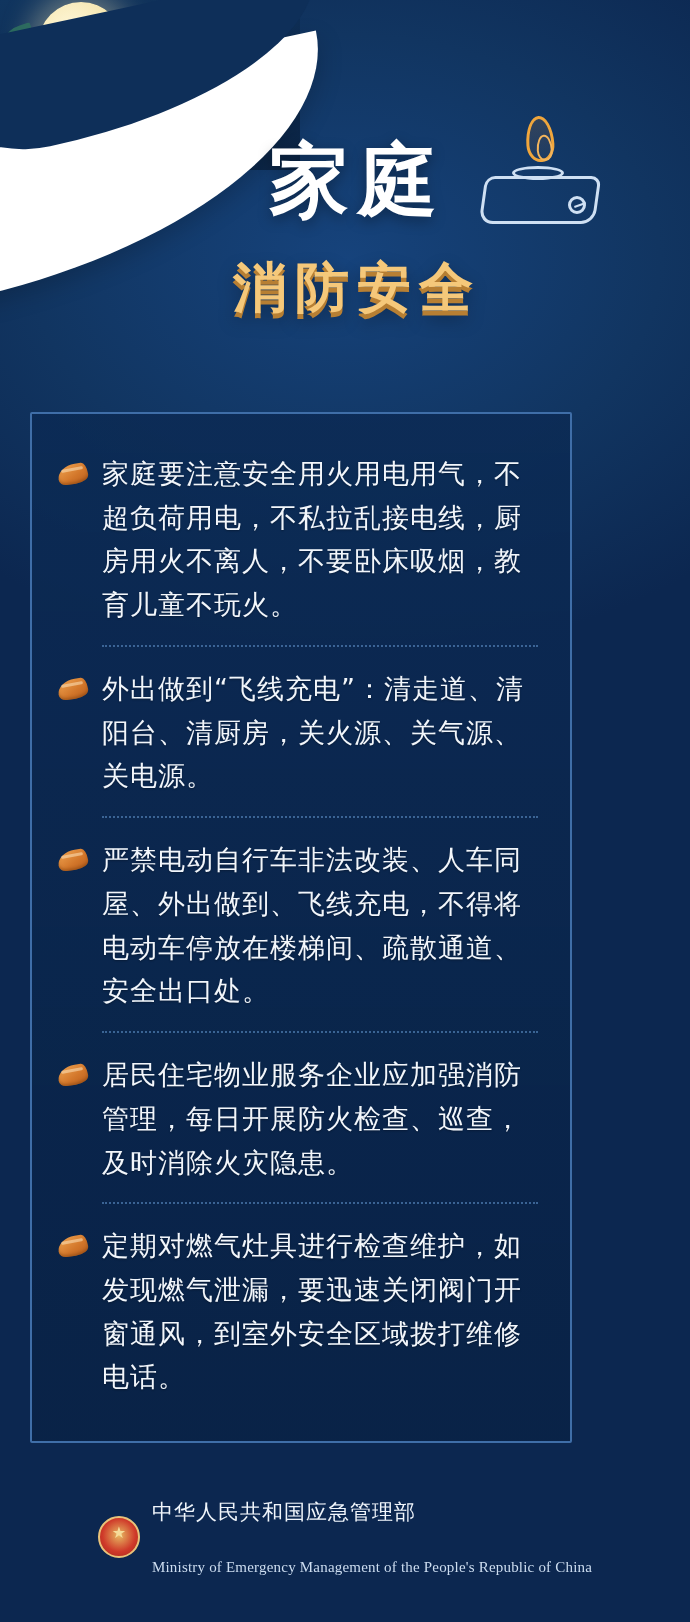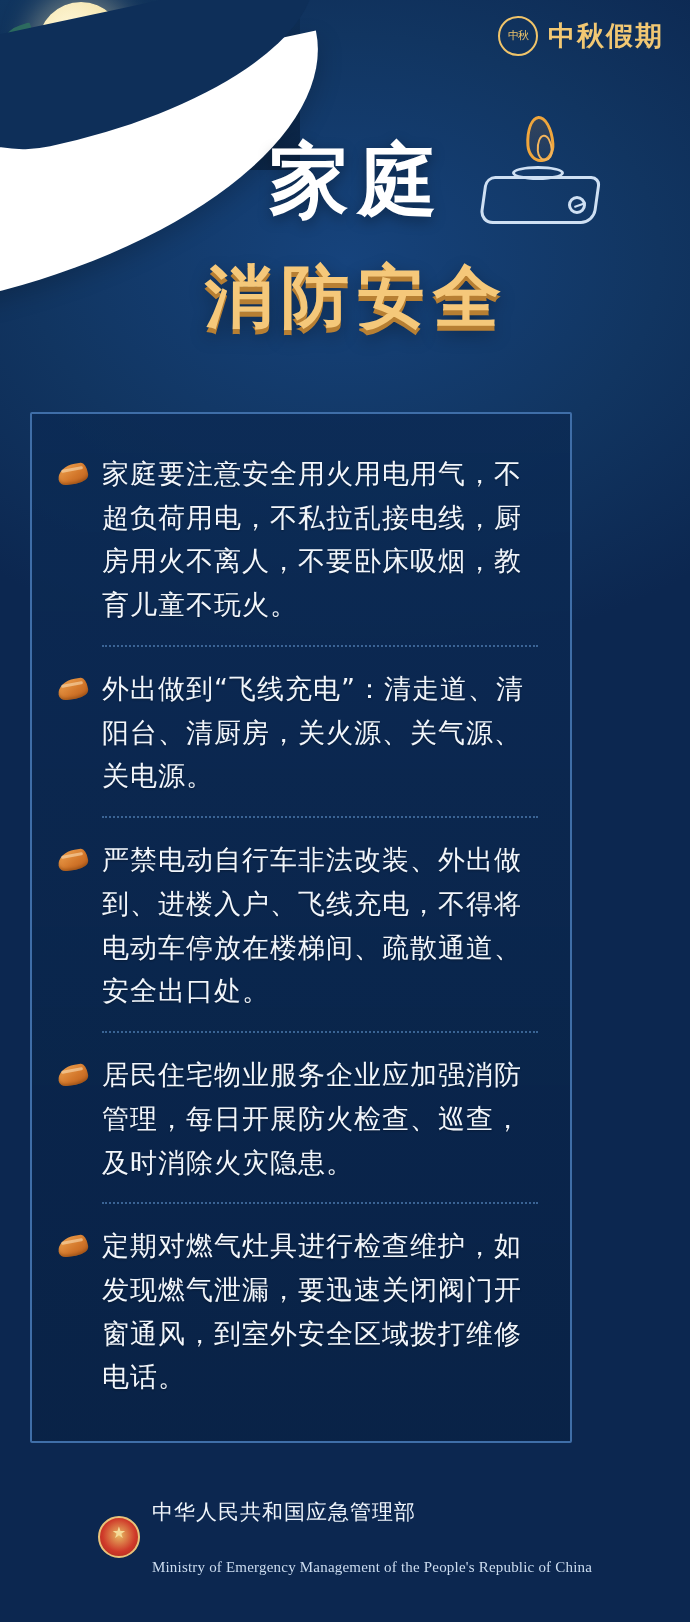--- a/index.html
+++ b/index.html
@@ -152,21 +152,21 @@
     font-size: 80px;
     font-weight: bold;
     letter-spacing: 8px;
     text-shadow: 0 4px 14px rgba(0,0,0,.35);
     font-family: "DejaVu Sans", sans-serif;
   }
   .title-line2 {
     display: block;
     margin-top: 16px;
     color: #f5c87a;
-    font-size: 68px;
+    font-size: 54px;
     font-weight: bold;
     letter-spacing: 8px;
     text-shadow: 0 5px 0 #b77f33, 0 8px 18px rgba(0,0,0,.4);
     font-family: "DejaVu Sans", sans-serif;
   }
 
   
   .stove {
     position: absolute;
     right: 88px; top: 112px;
@@ -320,24 +320,20 @@
 
   <div class="gourd">
     <div class="stem"></div>
     <div class="top"></div>
     <div class="bot"></div>
   </div>
 
   <div class="ribbon"></div>
 
   <div class="badge">
-    <div class="badge-row1">
-      <div class="seal">中秋</div>
-      <div class="badge-title">中秋假期</div>
-    </div>
   </div>
 
   <div class="stove">
     <div class="flame"></div>
     <div class="plate"></div>
     <div class="body"></div>
     <div class="knob"></div>
   </div>
 
   <div class="title-main">
@@ -363,21 +359,21 @@
         </span>
       <div class="item-text">外出做到“飞线充电”：清走道、清阳台、清厨房，关火源、关气源、关电源。</div>
     </div>
     <div class="divider"></div>
 
     <div class="item">
       <span class="bullet">
           <span class="b1"></span>
           <span class="b2"></span>
         </span>
-      <div class="item-text">严禁电动自行车非法改装、外出做到、进楼入户、飞线充电，不得将电动车停放在楼梯间、疏散通道、安全出口处。</div>
+      <div class="item-text">严禁电动自行车非法改装、人车同屋、外出做到、飞线充电，不得将电动车停放在楼梯间、疏散通道、安全出口处。</div>
     </div>
     <div class="divider"></div>
 
     <div class="item">
       <span class="bullet">
           <span class="b1"></span>
           <span class="b2"></span>
         </span>
       <div class="item-text">居民住宅物业服务企业应加强消防管理，每日开展防火检查、巡查，及时消除火灾隐患。</div>
     </div>

